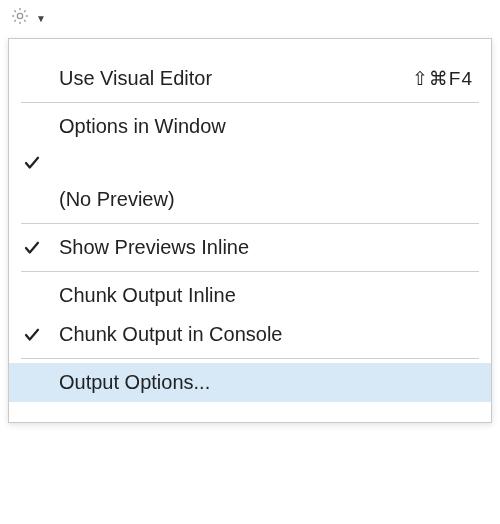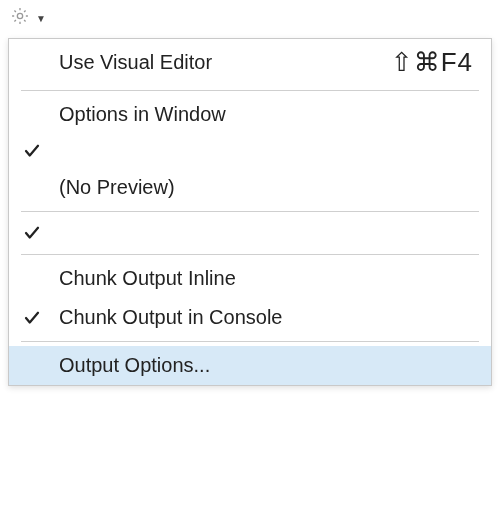--- a/index.html
+++ b/index.html
@@ -16,41 +16,41 @@
       gap: 6px;
       padding: 6px 10px;
     }
     .toolbar .gear { color: #888; }
     .toolbar .caret { color: #444; font-size: 10px; }
     .menu {
       margin: 2px 8px 18px 8px;
       border: 1px solid #c9c9c9;
       background: #fff;
       box-shadow: 0 2px 6px rgba(0,0,0,0.12);
-      padding: 0 0;
+      padding: 20px 0;
     }
     .menu-item {
       display: flex;
       align-items: center;
       padding: 8px 18px 8px 14px;
       font-size: 20px;
       color: #222;
       cursor: default;
     }
     .menu-item .check {
       width: 36px;
       flex-shrink: 0;
       display: flex;
       align-items: center;
       justify-content: flex-start;
     }
     .menu-item .label { flex: 1; }
     .menu-item .shortcut {
       color: #222;
-      font-size: 26px;
+      font-size: 19px;
       letter-spacing: 1px;
     }
     .menu-item.highlight { background: #d7e9f7; justify-content: flex-end; }
     .sep {
       margin: 4px 12px;
       border: none;
       border-top: 1px solid #cfcfcf;
     }
     .check svg { display: block; }
   </style>
@@ -97,20 +97,21 @@
 
   <hr class="sep">
 
 
   <div class="menu-item">
     <span class="check">
       <svg width="18" height="18" viewBox="0 0 24 24">
           <path d="M4 12l5 6L20 5" fill="none" stroke="#222" stroke-width="3" stroke-linecap="round" stroke-linejoin="round"></path>
         </svg>
     </span>
+    <span class="label">Show Previews Inline</span>
   </div>
 
   <hr class="sep">
 
   <div class="menu-item">
     <span class="check"></span>
     <span class="label">Chunk Output Inline</span>
   </div>
 
   <div class="menu-item">

